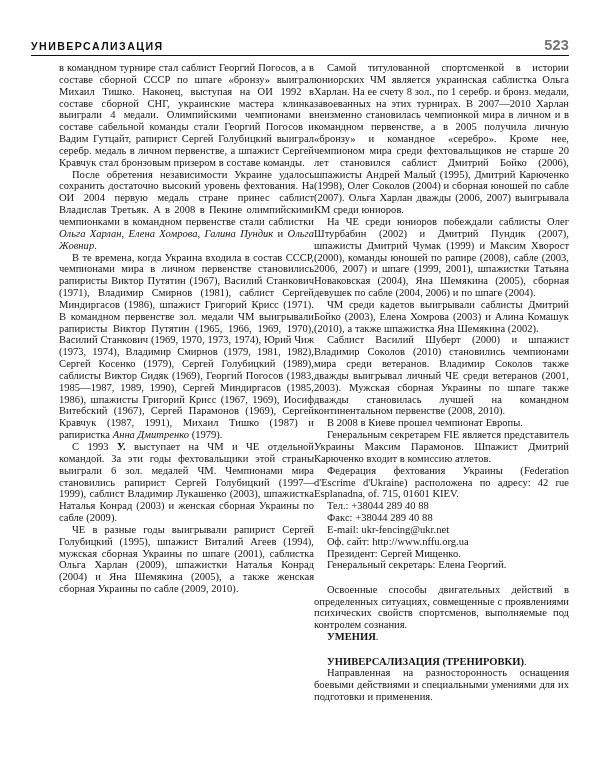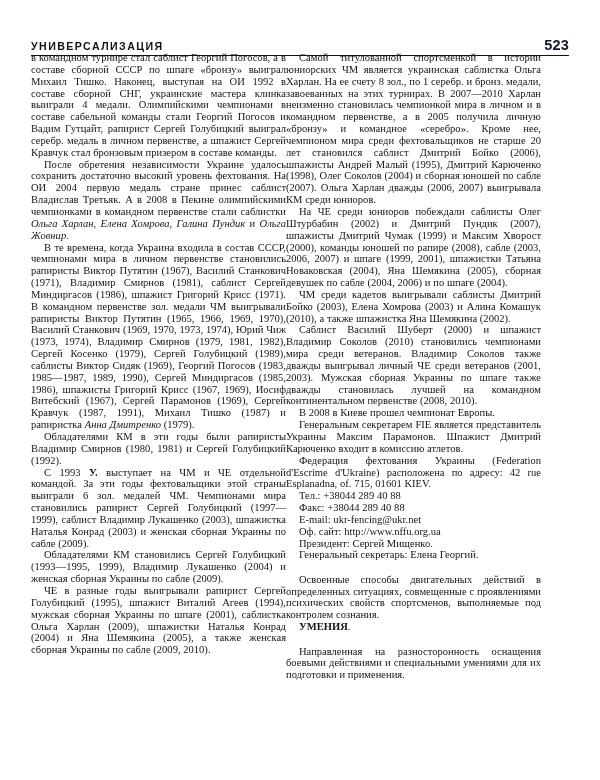--- a/index.html
+++ b/index.html
@@ -42,40 +42,40 @@
     line-height: 1;
     color: #101010;
     white-space: nowrap;
   }
   .running-head-folio {
     font-family: "Liberation Sans", "DejaVu Sans", sans-serif;
     font-weight: 700;
     font-size: 14.5px;
     letter-spacing: 0.2px;
     line-height: 1;
-    color: #0f172a;
+    color: #737373;
   }
   .head-rule {
     position: absolute;
     left: 31px;
     top: 55px;
     width: 538px;
     height: 1.4px;
     background: #111111;
   }
 
   
   .columns {
     position: absolute;
     left: 31px;
-    top: 52px;
+    top: 62px;
     width: 538px;
     height: 700px;
     display: flex;
-    justify-content: flex-start;
+    justify-content: flex-end;
   }
   .col {
     width: 255px;
     height: 100%;
   }
 
   p {
     margin: 0;
     text-align: justify;
     text-justify: inter-word;
@@ -110,40 +110,39 @@
     <div class="running-head-folio">523</div>
   </div>
 
   <div class="head-rule"></div>
 
   <div class="columns">
     <div class="col" id="col-left">
         <p class="noindent"><span>в командном турнире стал саблист Георгий Погосов, а в составе сборной СССР по шпаге «бронзу» выиграл Михаил Тишко. Наконец, выступая на ОИ 1992 в составе сборной СНГ, украинские мастера клинка выиграли 4 медали. Олимпийскими чемпионами в составе сабельной команды стали Георгий Погосов и Вадим Гутцайт, рапирист Сергей Голубицкий выиграл серебр. медаль в личном первенстве, а шпажист Сергей Кравчук стал бронзовым призером в составе команды.</span></p>
         <p><span>После обретения независимости Украине удалось сохранить достаточно высокий уровень фехтования. На ОИ 2004 первую медаль стране принес саблист Владислав Третьяк. А в 2008 в Пекине олимпийскими чемпионками в командном первенстве стали саблистки </span><i>Ольга Харлан</i><span>, </span><i>Елена Хомрова</i><span>, </span><i>Галина Пундик</i><span> и </span><i>Ольга Жовнир</i><span>.</span></p>
         <p><span>В те времена, когда Украина входила в состав СССР, чемпионами мира в личном первенстве становились рапиристы Виктор Путятин (1967), Василий Станкович (1971), Владимир Смирнов (1981), саблист Сергей Миндиргасов (1986), шпажист Григорий Крисс (1971). В командном первенстве зол. медали ЧМ выигрывали рапиристы Виктор Путятин (1965, 1966, 1969, 1970), Василий Станкович (1969, 1970, 1973, 1974), Юрий Чиж (1973, 1974), Владимир Смирнов (1979, 1981, 1982), Сергей Косенко (1979), Сергей Голубицкий (1989), саблисты Виктор Сидяк (1969), Георгий Погосов (1983, 1985—1987, 1989, 1990), Сергей Миндиргасов (1985, 1986), шпажисты Григорий Крисс (1967, 1969), Иосиф Витебский (1967), Сергей Парамонов (1969), Сергей Кравчук (1987, 1991), Михаил Тишко (1987) и рапиристка </span><i>Анна Дмитренко</i><span> (1979).</span></p>
-        <p><span>Обладателями КМ в эти годы были рапиристы Владимир Смирнов (1980, 1981) и Сергей Голубицкий (1992).</span></p>
         <p><span>С 1993 </span><b>У.</b><span> выступает на ЧМ и ЧЕ отдельной командой. За эти годы фехтовальщики этой страны выиграли 6 зол. медалей ЧМ. Чемпионами мира становились рапирист Сергей Голубицкий (1997—1999), саблист Владимир Лукашенко (2003), шпажистка Наталья Конрад (2003) и женская сборная Украины по сабле (2009).</span></p>
-        <p><span>Обладателями КМ становились Сергей Голубицкий (1993—1995, 1999), Владимир Лукашенко (2004) и женская сборная Украины по сабле (2009).</span></p>
         <p><span>ЧЕ в разные годы выигрывали рапирист Сергей Голубицкий (1995), шпажист Виталий Агеев (1994), мужская сборная Украины по шпаге (2001), саблистка Ольга Харлан (2009), шпажистки Наталья Конрад (2004) и Яна Шемякина (2005), а также женская сборная Украины по сабле (2009, 2010).</span></p>
       </div>
     <div class="col" id="col-right">
         <p><span>Самой титулованной спортсменкой в истории юниорских ЧМ является украинская саблистка Ольга Харлан. На ее счету 8 зол., по 1 серебр. и бронз. медали, завоеванных на этих турнирах. В 2007—2010 Харлан неизменно становилась чемпионкой мира в личном и в командном первенстве, а в 2005 получила личную «бронзу» и командное «серебро». Кроме нее, чемпионом мира среди фехтовальщиков не старше 20 лет становился саблист Дмитрий Бойко (2006), шпажисты Андрей Малый (1995), Дмитрий Карюченко (1998), Олег Соколов (2004) и сборная юношей по сабле (2007). Ольга Харлан дважды (2006, 2007) выигрывала КМ среди юниоров.</span></p>
         <p><span>На ЧЕ среди юниоров побеждали саблисты Олег Штурбабин (2002) и Дмитрий Пундик (2007), шпажисты Дмитрий Чумак (1999) и Максим Хворост (2000), команды юношей по рапире (2008), сабле (2003, 2006, 2007) и шпаге (1999, 2001), шпажистки Татьяна Новаковская (2004), Яна Шемякина (2005), сборная девушек по сабле (2004, 2006) и по шпаге (2004).</span></p>
         <p><span>ЧМ среди кадетов выигрывали саблисты Дмитрий Бойко (2003), Елена Хомрова (2003) и Алина Комашук (2010), а также шпажистка Яна Шемякина (2002).</span></p>
         <p><span>Саблист Василий Шуберт (2000) и шпажист Владимир Соколов (2010) становились чемпионами мира среди ветеранов. Владимир Соколов также дважды выигрывал личный ЧЕ среди ветеранов (2001, 2003). Мужская сборная Украины по шпаге также дважды становилась лучшей на командном континентальном первенстве (2008, 2010).</span></p>
         <p><span>В 2008 в Киеве прошел чемпионат Европы.</span></p>
         <p><span>Генеральным секретарем FIE является представитель Украины Максим Парамонов. Шпажист Дмитрий Карюченко входит в комиссию атлетов.</span></p>
         <p><span>Федерация фехтования Украины (Federation d'Escrime d'Ukraine) расположена по адресу: 42 rue Esplanadna, of. 715, 01601 KIEV.</span></p>
         <p class="contact"><span>Тел.: +38044 289 40 88</span></p>
         <p class="contact"><span>Факс: +38044 289 40 88</span></p>
         <p class="contact"><span>E-mail: ukr-fencing@ukr.net</span></p>
         <p class="contact"><span>Оф. сайт: http://www.nffu.org.ua</span></p>
         <p class="contact"><span>Президент: Сергей Мищенко.</span></p>
         <p class="contact"><span>Генеральный секретарь: Елена Георгий.</span></p>
         <div class="gap-section"></div>
         <p><span>Освоенные способы двигательных действий в определенных ситуациях, совмещенные с проявлениями психических свойств спортсменов, выполняемые под контролем сознания.</span></p>
         <p><span class="entry-head">УМЕНИЯ</span><span>.</span></p>
         <div class="gap-section"></div>
+        <p><span class="entry-head">УНИВЕРСАЛИЗАЦИЯ (ТРЕНИРОВКИ)</span><span>.</span></p>
         <p><span>Направленная на разносторонность оснащения боевыми действиями и специальными умениями для их подготовки и применения.</span></p>
       </div>
   </div>
 
 </div>
 
 </body></html>

